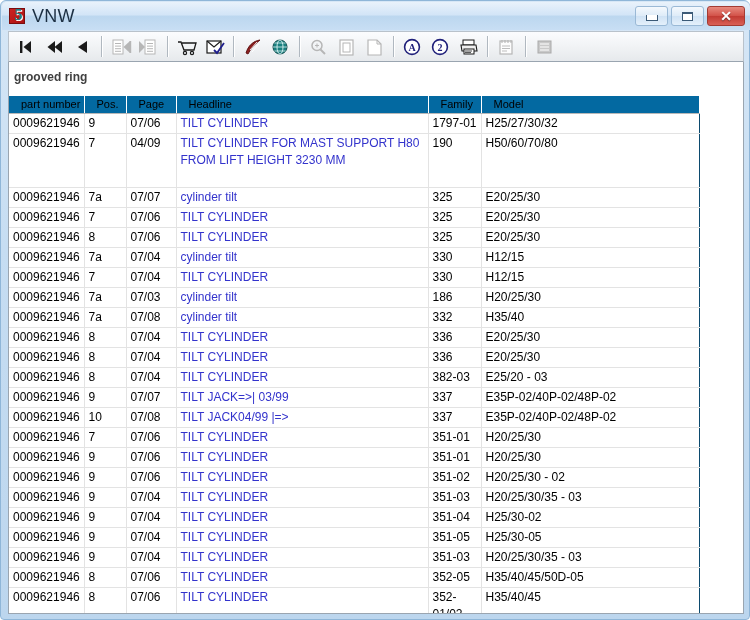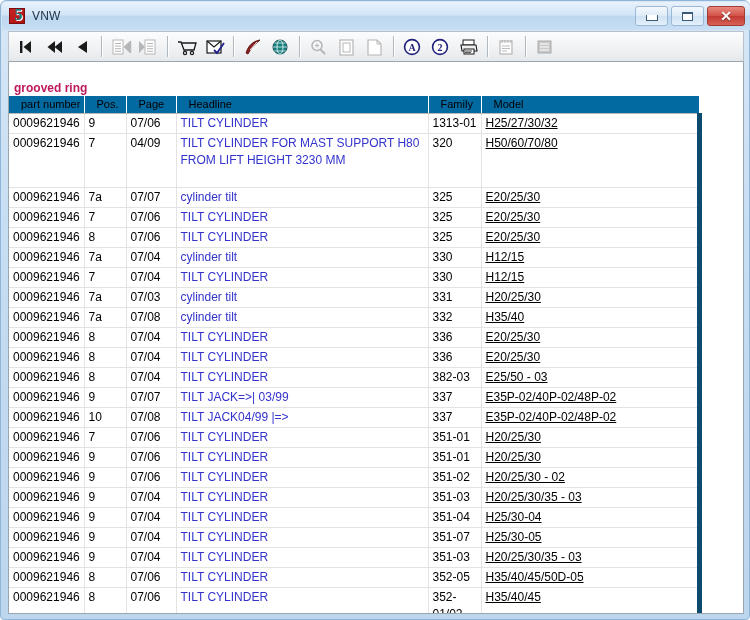--- a/index.html
+++ b/index.html
@@ -61,21 +61,21 @@
     width: 17px;
     font-family: "Liberation Serif", serif;
     font-weight: bold;
     font-size: 16px;
     color: #1b7f86;
     text-shadow: 1px 1px 0 #ffffff;
     line-height: 18px;
     text-align: center;
   }
   #title-text {
-    font-size: 12px;
+    font-size: 18px;
     color: #1c2f42;
     letter-spacing: 0.2px;
   }
 
   
   #win-buttons {
     position: absolute;
     right: 5px;
     top: 4px;
     display: flex;
@@ -163,22 +163,22 @@
     background: #ffffff;
     border: 1px solid #9aa5b0;
     border-top: none;
     overflow: hidden;
   }
 
   #caption {
     font-family: "Liberation Sans", sans-serif;
     font-size: 12px;
     font-weight: bold;
-    color: #be185d;
-    padding: 19px 0 2px 5px;
+    color: #404040;
+    padding: 8px 0 2px 5px;
     line-height: 15px;
     height: 34px;
     box-sizing: border-box;
     background: #ffffff;
     white-space: nowrap;
   }
 
   table.grid {
     border-collapse: collapse;
     table-layout: fixed;
@@ -212,21 +212,21 @@
     padding: 1px 0 1px 4px;
     border-right: 1px solid #e3e3e3;
     border-bottom: 1px solid #e3e3e3;
     vertical-align: top;
     color: #000000;
     line-height: 17px;
     white-space: normal;
     word-wrap: break-word;
     font-size: 12px;
   }
-  table.grid td:last-child { border-right: 5px solid #0c4a6e; text-decoration: underline; }
+  table.grid td:last-child { border-right: 1px solid #0c4a6e; }
   table.grid td.headline {
     color: #3333cc;
   }
   table.grid tr.tall td { height: 51px; }
 </style>
 </head>
 <body>
 
 <div id="window">
 
@@ -399,29 +399,29 @@
           <th>Family</th>
           <th>Model</th>
         </tr>
       </thead>
       <tbody id="grid-body">
           <tr>
             <td>0009621946</td>
             <td>9</td>
             <td>07/06</td>
             <td class="headline">TILT CYLINDER</td>
-            <td>1313-01</td>
+            <td>1797-01</td>
             <td>H25/27/30/32</td>
           </tr>
           <tr class="tall">
             <td>0009621946</td>
             <td>7</td>
             <td>04/09</td>
             <td class="headline">TILT CYLINDER FOR MAST SUPPORT H80 FROM LIFT HEIGHT 3230 MM</td>
-            <td>320</td>
+            <td>190</td>
             <td>H50/60/70/80</td>
           </tr>
           <tr>
             <td>0009621946</td>
             <td>7a</td>
             <td>07/07</td>
             <td class="headline">cylinder tilt</td>
             <td>325</td>
             <td>E20/25/30</td>
           </tr>
@@ -455,21 +455,21 @@
             <td>07/04</td>
             <td class="headline">TILT CYLINDER</td>
             <td>330</td>
             <td>H12/15</td>
           </tr>
           <tr>
             <td>0009621946</td>
             <td>7a</td>
             <td>07/03</td>
             <td class="headline">cylinder tilt</td>
-            <td>331</td>
+            <td>186</td>
             <td>H20/25/30</td>
           </tr>
           <tr>
             <td>0009621946</td>
             <td>7a</td>
             <td>07/08</td>
             <td class="headline">cylinder tilt</td>
             <td>332</td>
             <td>H35/40</td>
           </tr>
@@ -488,21 +488,21 @@
             <td class="headline">TILT CYLINDER</td>
             <td>336</td>
             <td>E20/25/30</td>
           </tr>
           <tr>
             <td>0009621946</td>
             <td>8</td>
             <td>07/04</td>
             <td class="headline">TILT CYLINDER</td>
             <td>382-03</td>
-            <td>E25/50 - 03</td>
+            <td>E25/20 - 03</td>
           </tr>
           <tr>
             <td>0009621946</td>
             <td>9</td>
             <td>07/07</td>
             <td class="headline">TILT JACK=&gt;| 03/99</td>
             <td>337</td>
             <td>E35P-02/40P-02/48P-02</td>
           </tr>
           <tr>
@@ -544,28 +544,28 @@
             <td class="headline">TILT CYLINDER</td>
             <td>351-03</td>
             <td>H20/25/30/35 - 03</td>
           </tr>
           <tr>
             <td>0009621946</td>
             <td>9</td>
             <td>07/04</td>
             <td class="headline">TILT CYLINDER</td>
             <td>351-04</td>
-            <td>H25/30-04</td>
-          </tr>
-          <tr>
-            <td>0009621946</td>
-            <td>9</td>
-            <td>07/04</td>
-            <td class="headline">TILT CYLINDER</td>
-            <td>351-07</td>
+            <td>H25/30-02</td>
+          </tr>
+          <tr>
+            <td>0009621946</td>
+            <td>9</td>
+            <td>07/04</td>
+            <td class="headline">TILT CYLINDER</td>
+            <td>351-05</td>
             <td>H25/30-05</td>
           </tr>
           <tr>
             <td>0009621946</td>
             <td>9</td>
             <td>07/04</td>
             <td class="headline">TILT CYLINDER</td>
             <td>351-03</td>
             <td>H20/25/30/35 - 03</td>
           </tr>

